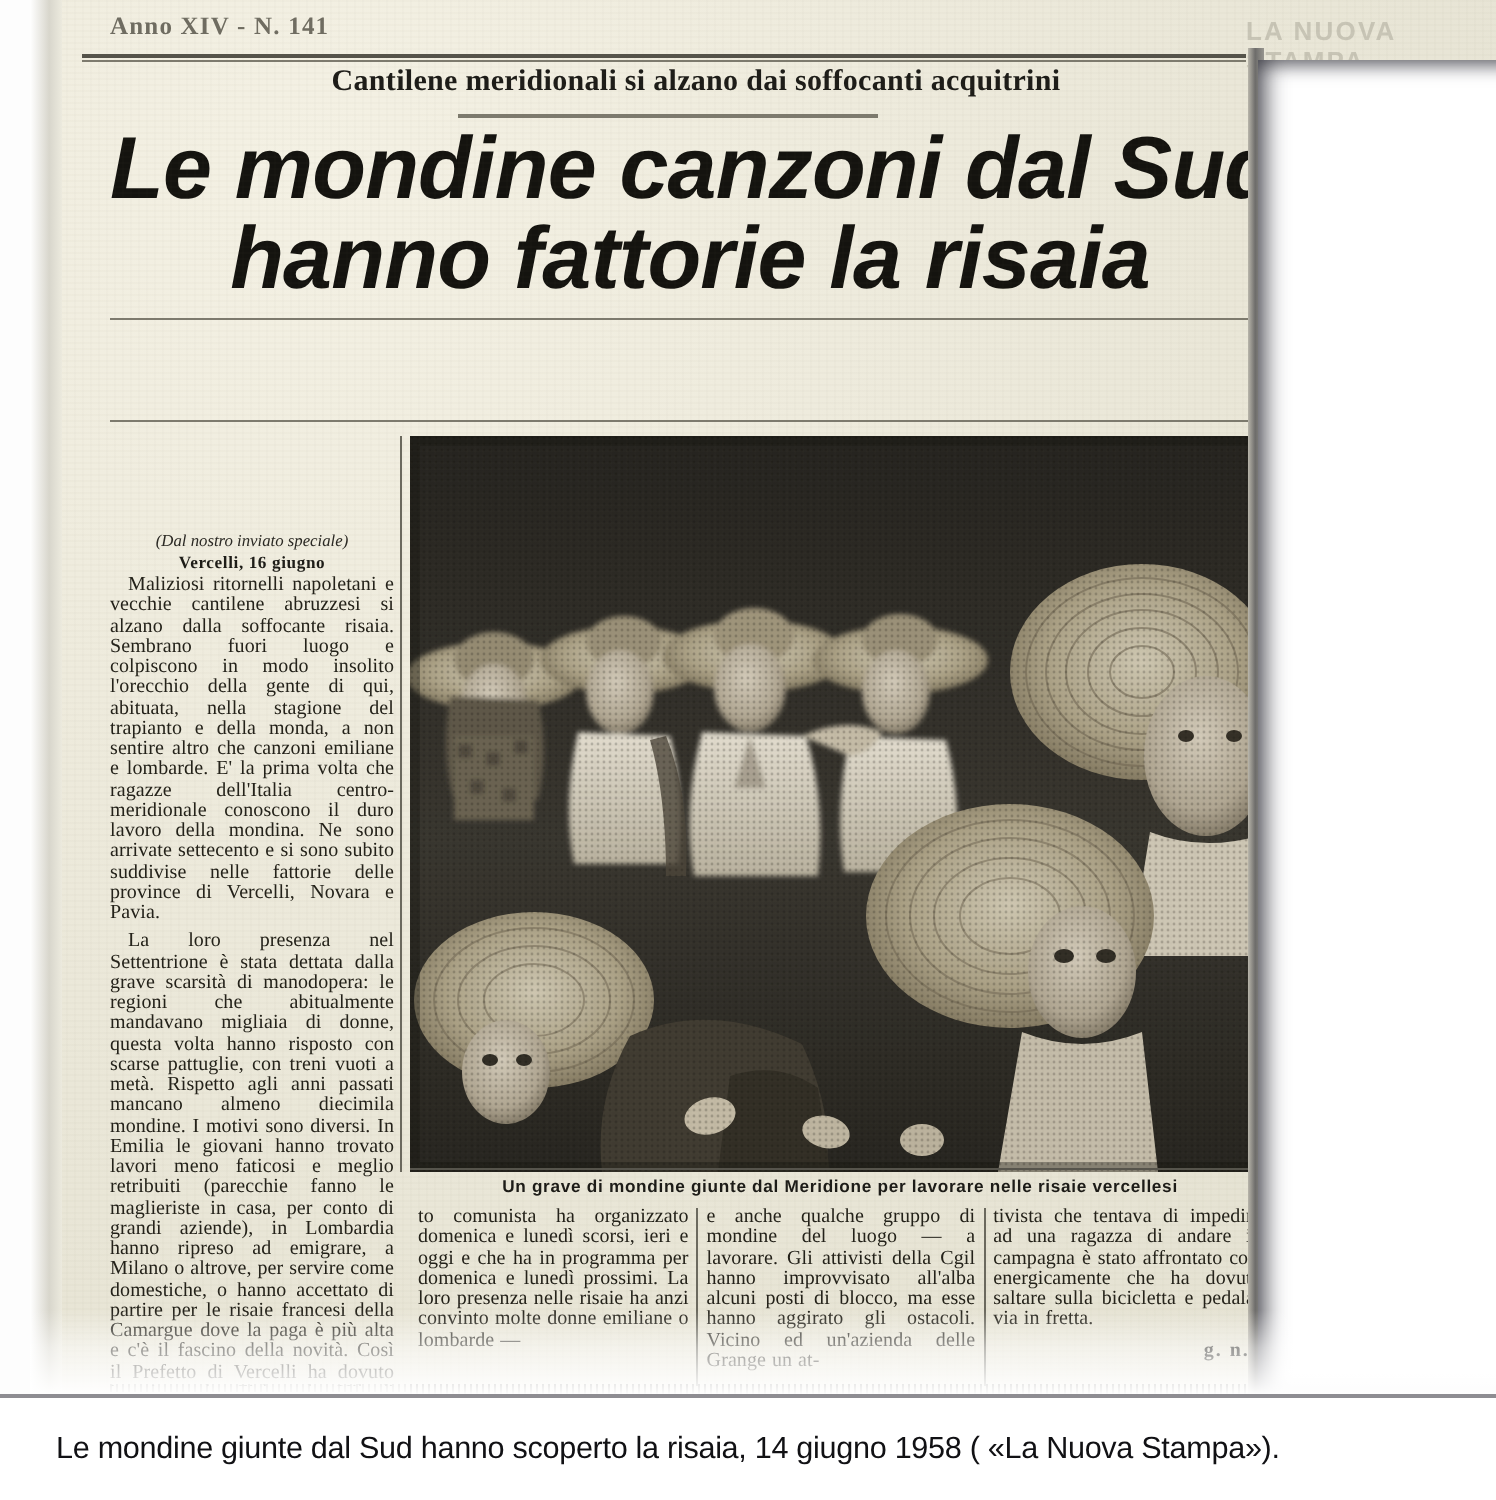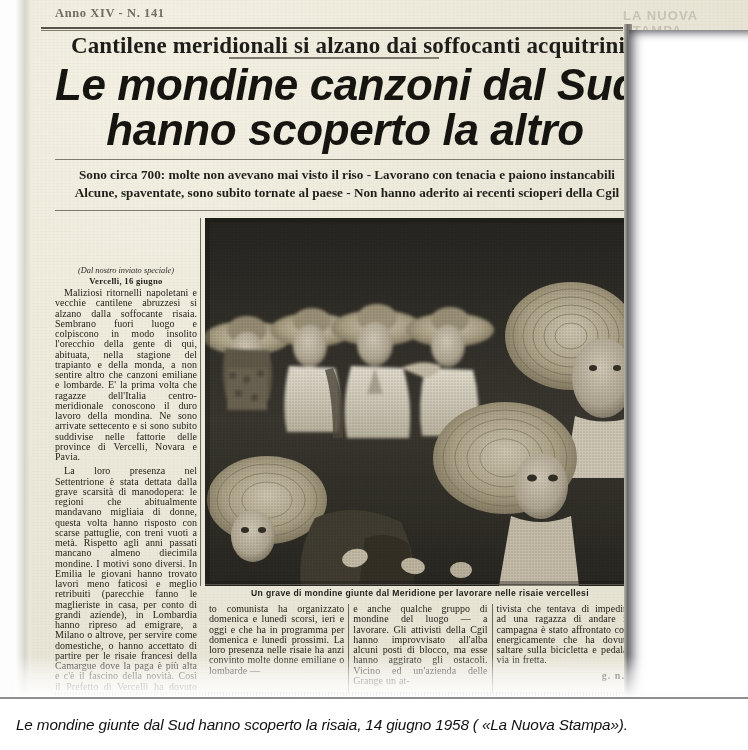--- a/index.html
+++ b/index.html
@@ -100,21 +100,21 @@
     background: #7d7a6e;
   }
 
   
   #kicker {
     position: absolute;
     left: 34px; top: 33px;
     width: 570px;
     text-align: center;
     font-family: "Liberation Serif", serif;
-    font-size: 23px;
+    font-size: 15px;
     font-weight: 700;
     letter-spacing: .15px;
     color: #1d1c18;
     white-space: nowrap;
   }
 
   
   #headline {
     position: absolute;
     left: 26px; top: 62px;
@@ -271,23 +271,22 @@
   #fig-caption-bar {
     position: absolute;
     left: 0; top: 697px;
     width: 748px; height: 53px;
     background: #ffffff;
     border-top: 2px solid #8e8d92;
     display: flex;
     align-items: center;
   }
   #fig-caption {
-    padding-left: 16px;
+    padding-left: 28px;
     font-family: "Liberation Sans", sans-serif;
-    font-style: italic;
     font-size: 15.3px;
     color: #111114;
     letter-spacing: -.15px;
     white-space: nowrap;
   }
   
   #fade-above {
     position: absolute;
     left: 0; top: 655px;
     width: 748px; height: 42px;
@@ -316,29 +315,25 @@
 
       <div class="rule-thick" style="left:12px; top:27px; width:582px; height:2px;"></div>
       <div class="rule-thin" style="left:12px; top:30px; width:582px; height:1px;"></div>
 
       <div id="kicker">Cantilene meridionali si alzano dai soffocanti acquitrini</div>
 
       <div class="rule-thin" style="left:200px; top:57px; width:210px; height:1.5px;"></div>
 
       <div id="headline">
         <span class="hl-line">Le mondine canzoni dal Sud</span>
-        <span class="hl-line">hanno scoperto la altro</span>
+        <span class="hl-line">hanno fattorie la risaia</span>
       </div>
 
       <div class="rule-thin" style="left:26px; top:159px; width:580px; height:1px;"></div>
 
-      <div id="subhead">
-        <span class="sh-line">Sono circa 700: molte non avevano mai visto il riso - Lavorano con tenacia e paiono instancabili</span>
-        <span class="sh-line">Alcune, spaventate, sono subito tornate al paese - Non hanno aderito ai recenti scioperi della Cgil</span>
-      </div>
 
       <div class="rule-thin" style="left:26px; top:210px; width:580px; height:1px;"></div>
 
       <div id="body-area">
 
         <div id="col-left">
           <div class="credit-line">(Dal nostro inviato speciale)</div>
           <div class="dateline">Vercelli, 16 giugno</div>
           <p class="body-p">Maliziosi ritornelli napoletani e vecchie cantilene abruzzesi si alzano dalla soffocante risaia. Sembrano fuori luogo e colpiscono in modo insolito l'orecchio della gente di qui, abituata, nella stagione del trapianto e della monda, a non sentire altro che canzoni emiliane e lombarde. E' la prima volta che ragazze dell'Italia centro-meridionale conoscono il duro lavoro della mondina. Ne sono arrivate settecento e si sono subito suddivise nelle fattorie delle province di Vercelli, Novara e Pavia.</p>
           <p class="body-p">La loro presenza nel Settentrione è stata dettata dalla grave scarsità di manodopera: le regioni che abitualmente mandavano migliaia di donne, questa volta hanno risposto con scarse pattuglie, con treni vuoti a metà. Rispetto agli anni passati mancano almeno diecimila mondine. I motivi sono diversi. In Emilia le giovani hanno trovato lavori meno faticosi e meglio retribuiti (parecchie fanno le maglieriste in casa, per conto di grandi aziende), in Lombardia hanno ripreso ad emigrare, a Milano o altrove, per servire come domestiche, o hanno accettato di partire per le risaie francesi della Camargue dove la paga è più alta e c'è il fascino della novità. Così il Prefetto di Vercelli ha dovuto incaricare la Cisl e la Uil di tentare il reclutamento nel Sud, dove il riso è pressoché sconosciuto, come alimento e come vegetale. Un migliaio di ragazze si è lasciato convincere. Non sarà quel migliaio a salvare il raccolto, se altra</p>

